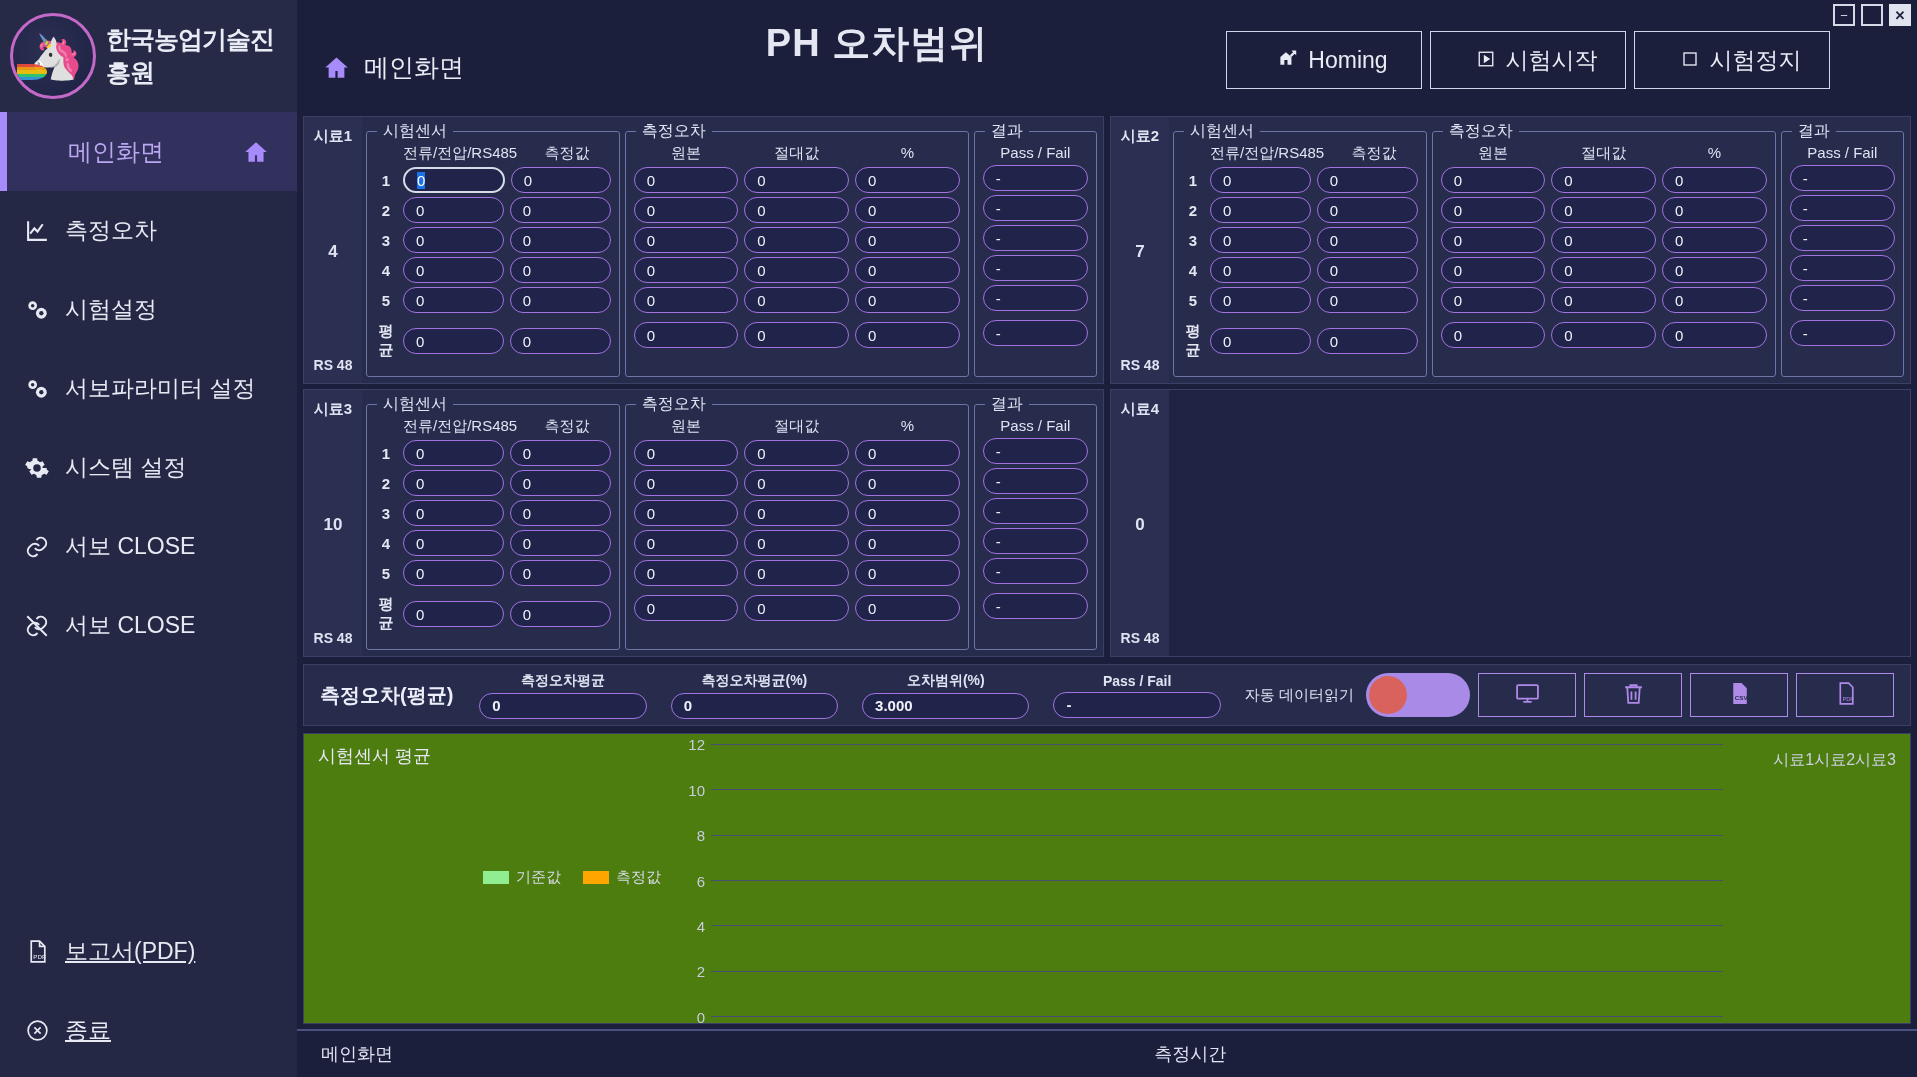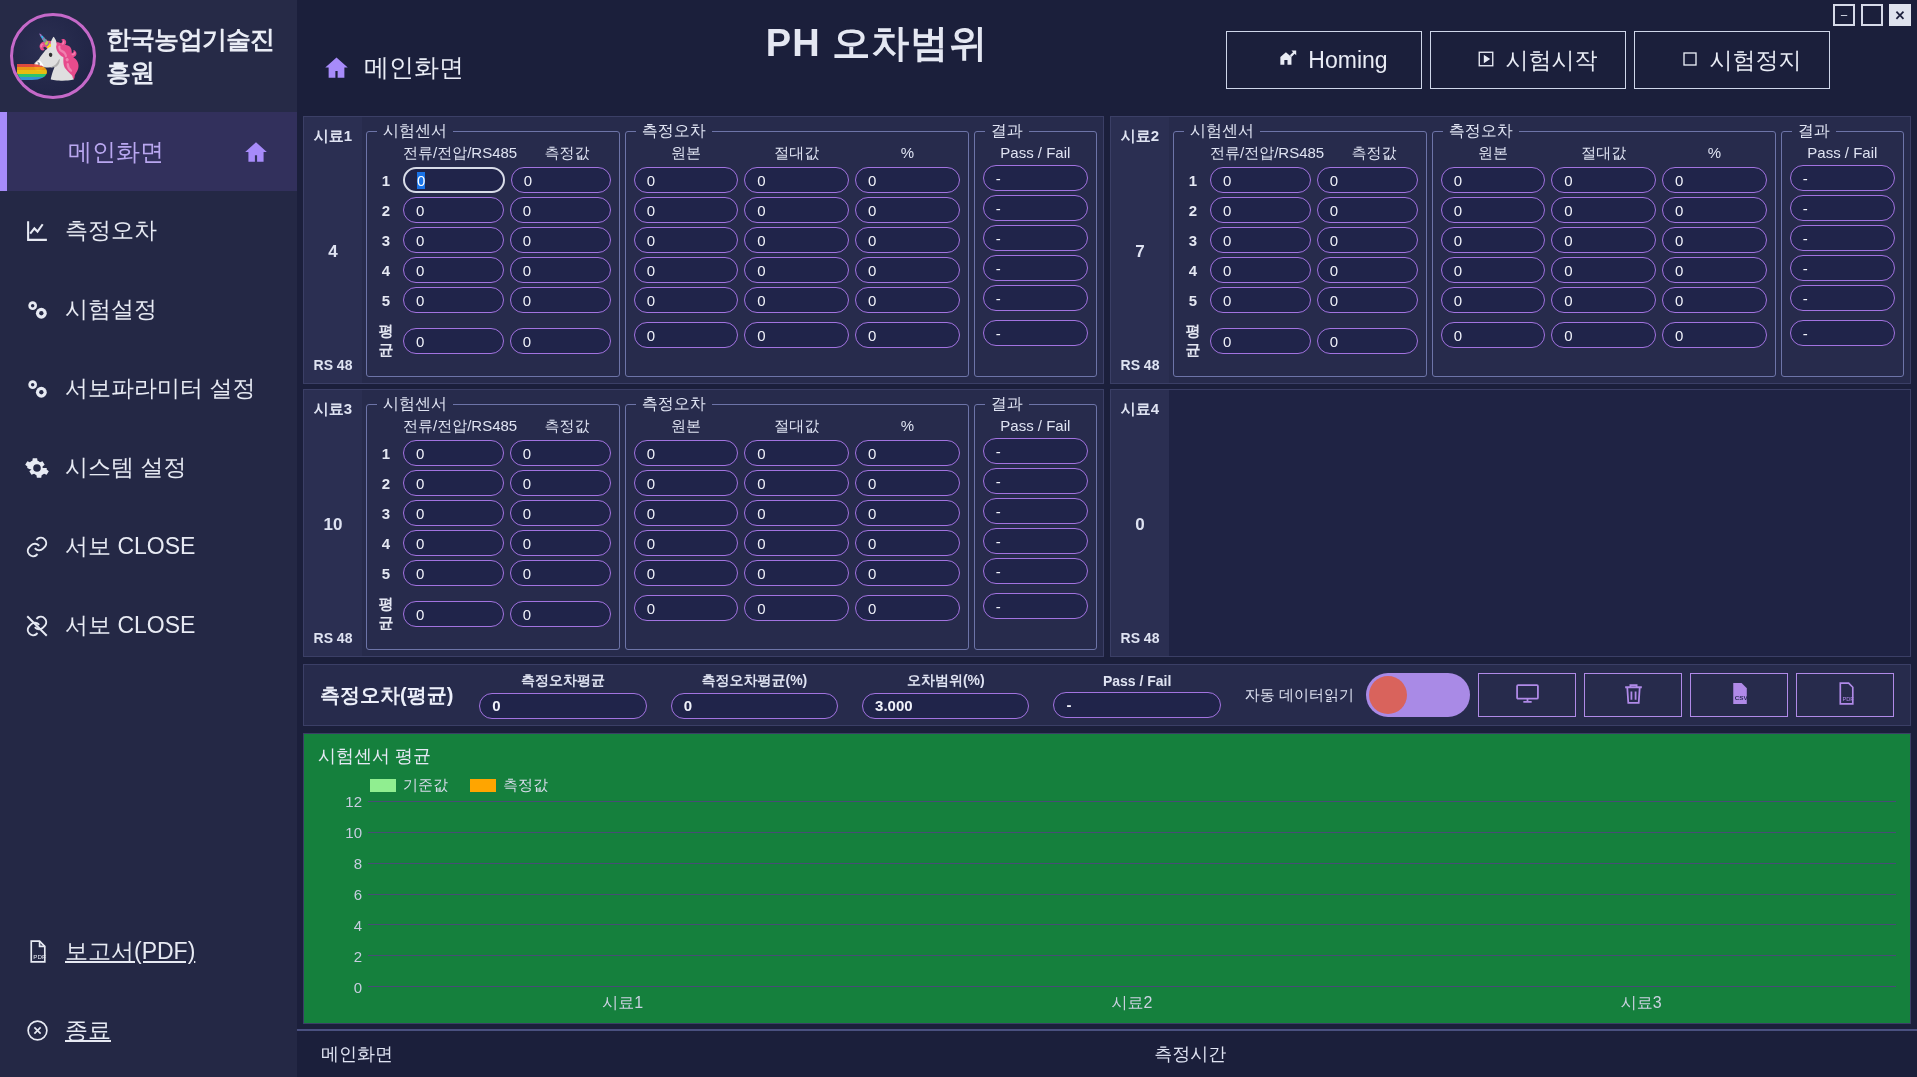--- a/index.html
+++ b/index.html
@@ -170,22 +170,22 @@
     border-radius: 50%; background: #d9635c;
   }
   .icon-btn {
     width: 98px; height: 44px; border: 1px solid #b08ae8; background: transparent;
     display: flex; align-items: center; justify-content: center; cursor: pointer;
     color: #b08ae8;
   }
 
   
   .chart-card {
-    margin: 7px 6px 0 6px; background: #15803d; border: 1px solid #3b3f66;
-    flex: 1; min-height: 0; display: flex; flex-direction: column; padding: 10px 14px 6px 14px;
+    margin: 7px 6px 0 6px; background: #4d7c0f; border: 1px solid #3b3f66;
+    flex: 1; min-height: 0; display: flex; flex-direction: row; padding: 10px 14px 6px 14px;
   }
   .chart-title { color: #e6e9f5; font-size: 18px; margin-bottom: 8px; }
   .legend { display: flex; gap: 22px; align-items: center; margin: 0 0 6px 52px; }
   .legend-item { display: flex; align-items: center; gap: 7px; color: #d7dbea; font-size: 15px; }
   .swatch { width: 26px; height: 13px; flex: none; }
   .plot-wrap { flex: 1; display: flex; min-height: 0; }
   .y-axis {
     width: 50px; flex: none; position: relative;
   }
   .y-tick {

